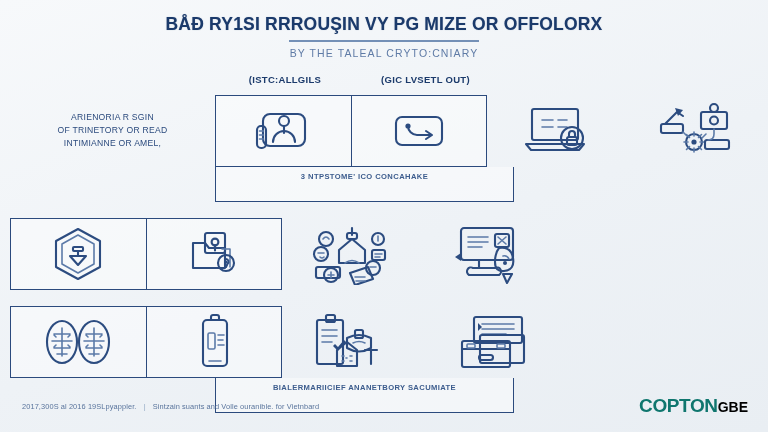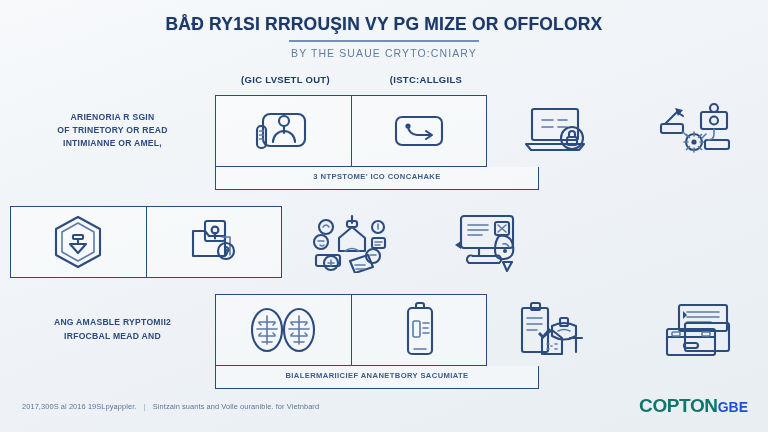--- a/index.html
+++ b/index.html
@@ -48,21 +48,21 @@
   .ch-b { width: 141px; flex: none; }
 
   
   .grid { margin-top: 10px; padding: 0 10px; }
   .row { display: flex; align-items: center; }
   .row-label {
     width: 205px; flex: none;
     text-align: center;
     font-size: 8.6px;
     line-height: 1.55;
-    font-weight: bold;
+    font-weight: normal;
     letter-spacing: .25px;
     color: #2b4a7d;
     padding: 0 6px;
   }
   .panel {
     width: 272px; flex: none;
     border: 1.6px solid #2b4a7d;
     background: rgba(255,255,255,0.42);
     display: flex;
     position: relative;
@@ -77,23 +77,23 @@
   .cell + .cell { border-left: 1.6px solid #2b4a7d; }
   .caption-bar {
     border: 1.6px solid #2b4a7d;
     border-top: none;
     background: rgba(255,255,255,0.42);
     text-align: center;
     font-size: 7.6px;
     font-weight: bold;
     letter-spacing: .4px;
     color: #3c5c8d;
-    padding: 5px 0 8px 0;
+    padding: 5px 0 20px 0;
     margin-left: 205px;
-    width: 324px;
+    width: 299px;
   }
   .free-cell {
     width: 140px; flex: none;
     height: 70px;
     display: flex; align-items: center; justify-content: center;
   }
   .free-cell.b { width: 141px; }
   .row-gap { height: 16px; }
 
   
@@ -113,35 +113,35 @@
     padding: 0 20px 6px 22px;
   }
   .footer-text {
     font-size: 7.4px;
     color: #59749c;
     letter-spacing: .1px;
   }
   .footer-sep { margin: 0 5px; color: #93a8c4; }
   .logo { font-size: 19px; font-weight: bold; letter-spacing: -0.4px; white-space: nowrap; }
   .logo .l1 { color: #0f766e; }
-  .logo .l2 { color: #1d4ed8; font-size: 14px; letter-spacing: 0; }
+  .logo .l2 { color: #000000; font-size: 14px; letter-spacing: 0; }
 </style>
 </head>
 <body>
 
 <div class="header">
   <div class="title">BÅÐ RY1SI RRROUŞIN VY PG MIZE OR OFFOLORX</div>
   <div class="title-rule"></div>
-  <div class="subtitle">BY THE SUAUE CRYTO:CNIARY</div>
+  <div class="subtitle">BY THE TALEAL CRYTO:CNIARY</div>
 </div>
 
 <div class="col-heads">
   <div class="ch-spacer"></div>
+  <div class="ch ch-a">(ISTC:ALLGILS</div>
   <div class="ch ch-b">(GIC LVSETL OUT)</div>
-  <div class="ch ch-a">(ISTC:ALLGILS</div>
 </div>
 
 <div class="grid">
 
   <div class="row">
     <div class="row-label">ARIENORIA R SGIN<br>OF TRINETORY OR READ<br>INTIMIANNE OR AMEL,</div>
 
     <div class="panel">
       <div class="cell">
         <svg width="60" height="50" viewBox="0 0 60 50">
@@ -257,21 +257,20 @@
         <path class="ink-l" d="M50 33 q4 -1 6 3"></path>
         <circle class="ink-f" cx="52" cy="40" r="2"></circle>
         <path class="ink" d="M50 51 l4 9 l5 -9 Z"></path>
       </svg>
     </div>
   </div>
 
   <div class="row-gap"></div>
 
   <div class="row">
-    <div class="row-label">ANG AMASBLE RYPTOMII2<br>IRFOCBAL MEAD AND</div>
 
     <div class="panel">
       <div class="cell">
         <svg width="70" height="52" viewBox="0 0 70 52">
           <ellipse class="ink" cx="19" cy="26" rx="15" ry="21"></ellipse>
           <path class="ink-l" d="M19 12 v28M11 18 h16M9 25 h20M11 32 h16M14 38 h10M13 21 l-2 -2M25 21 l2 -2M13 29 l-2 2M25 29 l2 2"></path>
           <ellipse class="ink" cx="51" cy="26" rx="15" ry="21"></ellipse>
           <path class="ink-l" d="M51 12 v28M43 18 h16M41 25 h20M43 32 h16M46 38 h10M45 21 l-2 -2M57 21 l2 -2M45 29 l-2 2M57 29 l2 2"></path>
         </svg>
       </div>

